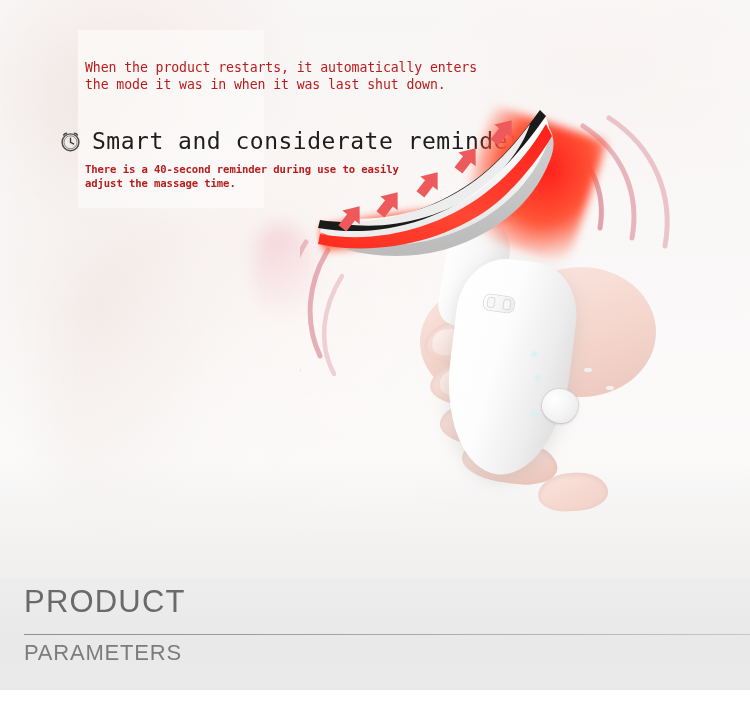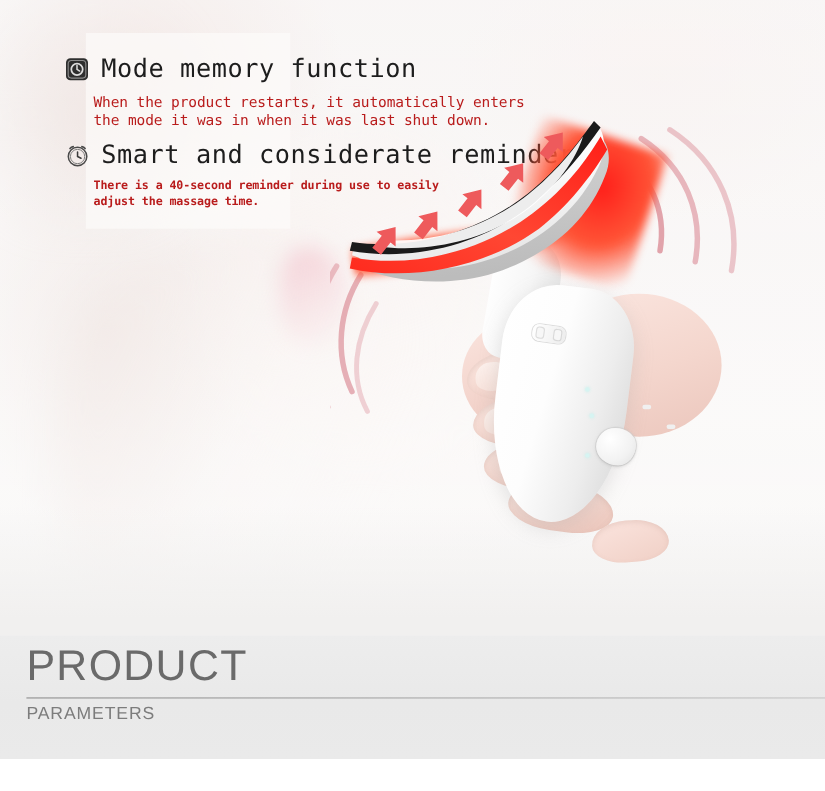--- a/index.html
+++ b/index.html
@@ -158,31 +158,31 @@
   }
 
   
   .banner{
     position:absolute;left:0;top:578px;width:750px;height:112px;
     background:linear-gradient(180deg,#ededed 0%,#e9e9e9 55%,#eaeaea 100%);
   }
   .bnr-title{
     position:absolute;left:24px;top:8px;
     font-family:"Liberation Sans", sans-serif;
-    font-size:39px;font-weight:400;color:#6a6a6a;letter-spacing:1.2px;
+    font-size:31px;font-weight:400;color:#6a6a6a;letter-spacing:1.2px;
     line-height:1;
   }
   .bnr-rule{
     position:absolute;left:24px;top:56px;width:726px;height:1px;
     background:linear-gradient(90deg,#8e8e8e 0%,#9a9a9a 25%,#b4b4b4 70%,#c6c6c6 100%);
   }
   .bnr-sub{
     position:absolute;left:24px;top:64px;
     font-family:"Liberation Sans", sans-serif;
-    font-size:16px;font-weight:400;color:#7c7c7c;letter-spacing:.8px;
+    font-size:22px;font-weight:400;color:#7c7c7c;letter-spacing:.8px;
     line-height:1;
   }
   .bottomwhite{
     position:absolute;left:0;top:690px;width:750px;height:29px;background:#fff;
   }
 </style>
 </head>
 <body>
 
 <div id="page">
@@ -192,31 +192,20 @@
     <div class="neck"></div>
     <div class="shoulder"></div>
     <div class="pinkstrap"></div>
     <div class="wash"></div>
     <div class="botfade"></div>
   </div>
 
   <div class="panel"></div>
 
   <div class="feature f1">
-    <div class="frow">
-      <span class="ficon">
-        <svg width="22" height="22" viewBox="0 0 22 22">
-          <rect x="1" y="1" width="20" height="20" rx="4" fill="#2e2e2e"></rect>
-          <rect x="3" y="3" width="16" height="16" rx="3" fill="none" stroke="#8d8d8d" stroke-width="1"></rect>
-          <circle cx="11" cy="11" r="5.2" fill="none" stroke="#dcdcdc" stroke-width="1.6"></circle>
-          <path d="M11 7.6 L11 11 L13.4 12.6" fill="none" stroke="#dcdcdc" stroke-width="1.4" stroke-linecap="round"></path>
-        </svg>
-      </span>
-      <span class="ftitle">Mode memory function</span>
-    </div>
     <div class="fdesc d1">When the product restarts, it automatically enters
 the mode it was in when it was last shut down.</div>
   </div>
 
   <div class="feature f2">
     <div class="frow">
       <span class="ficon">
         <svg width="23" height="23" viewBox="0 0 23 23">
           <circle cx="11.5" cy="12.3" r="8.4" fill="none" stroke="#4a4a4a" stroke-width="1.4"></circle>
           <circle cx="11.5" cy="12.3" r="6.5" fill="none" stroke="#6e6e6e" stroke-width="0.8"></circle>

